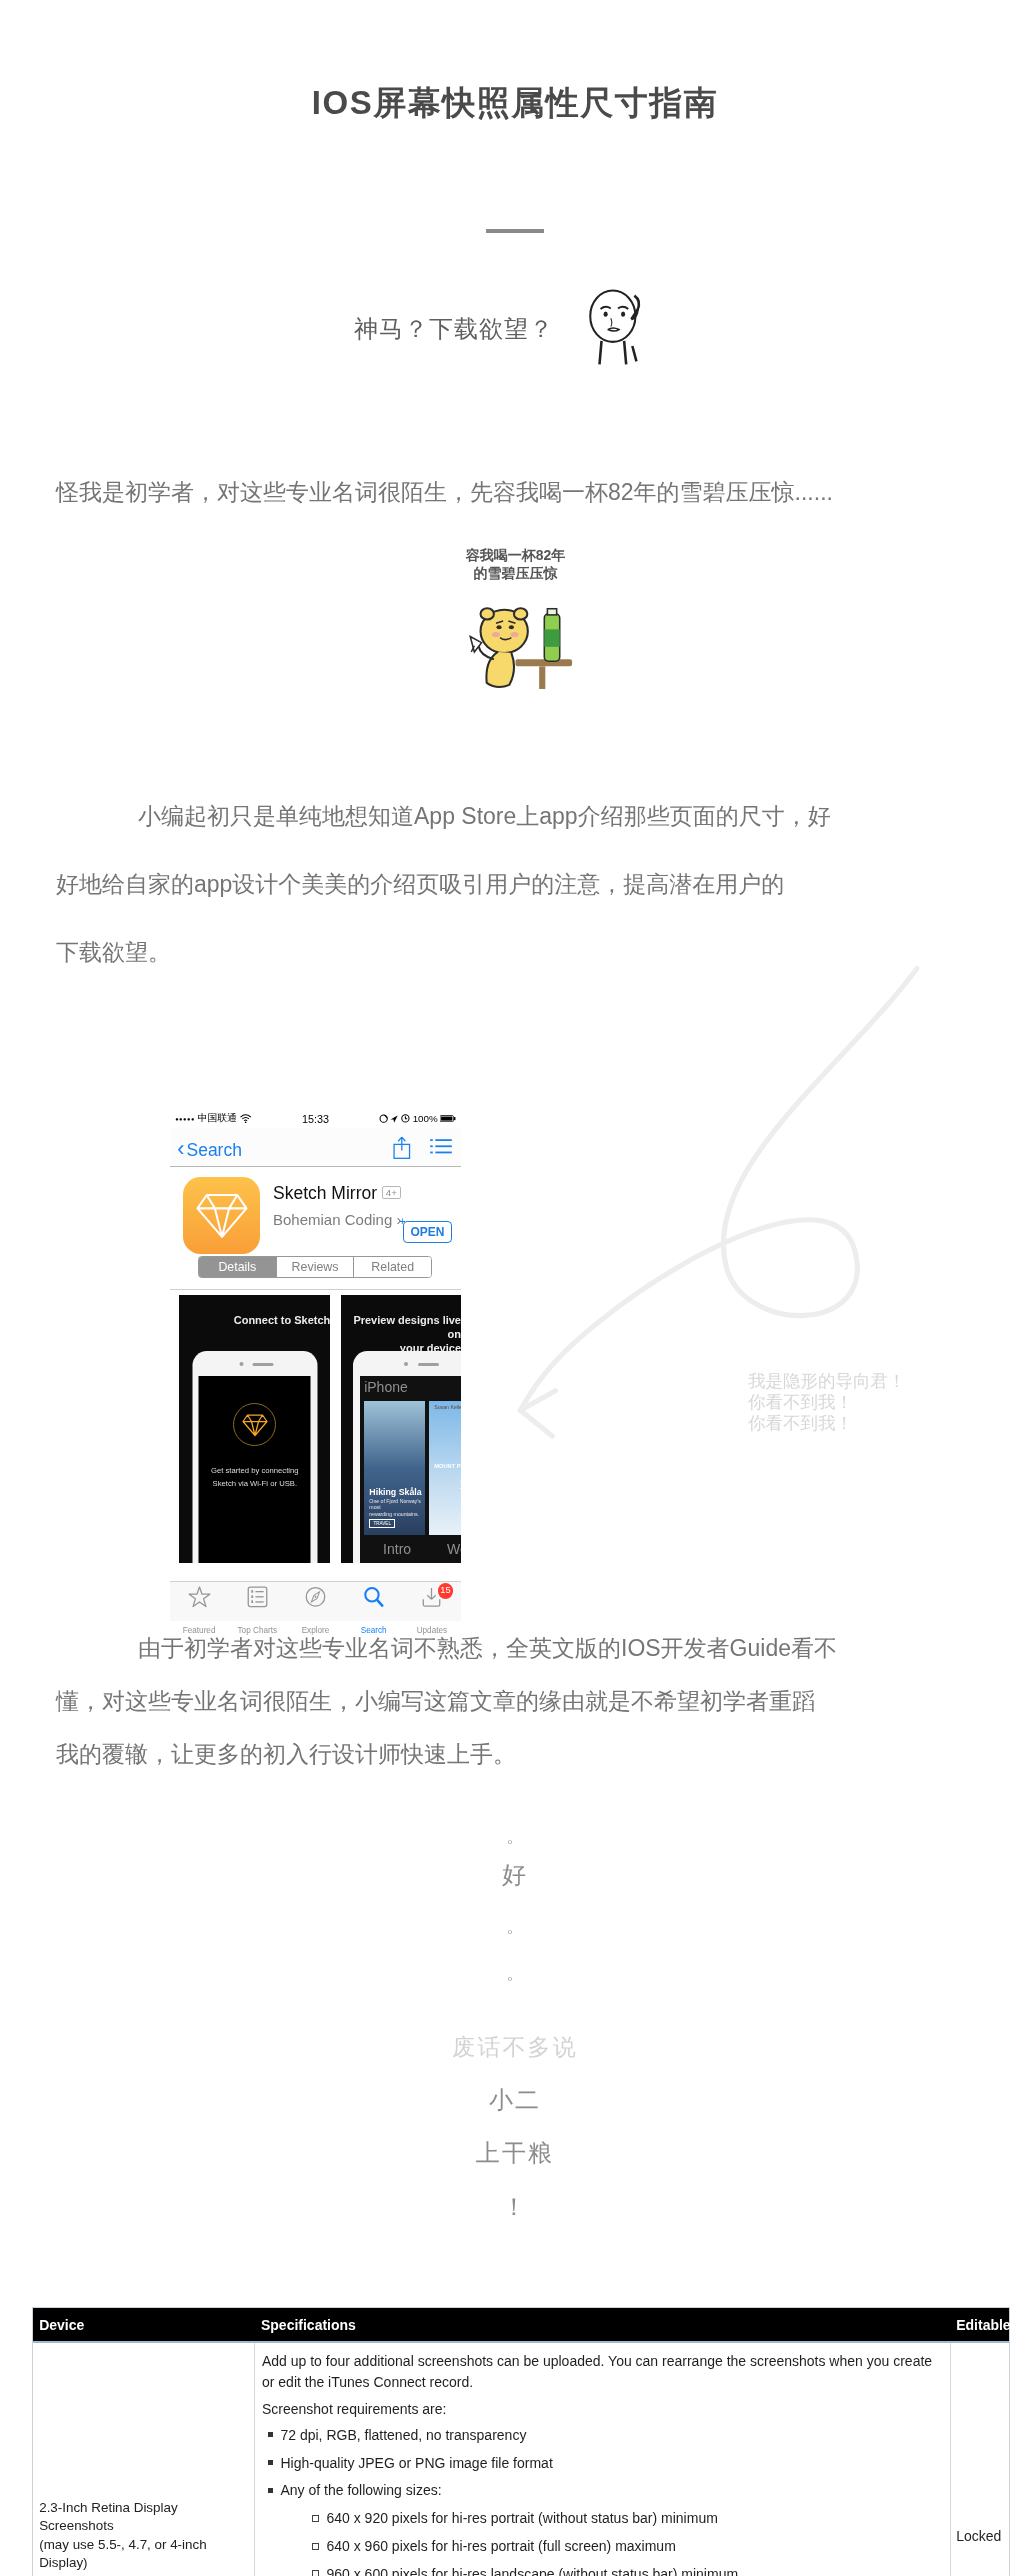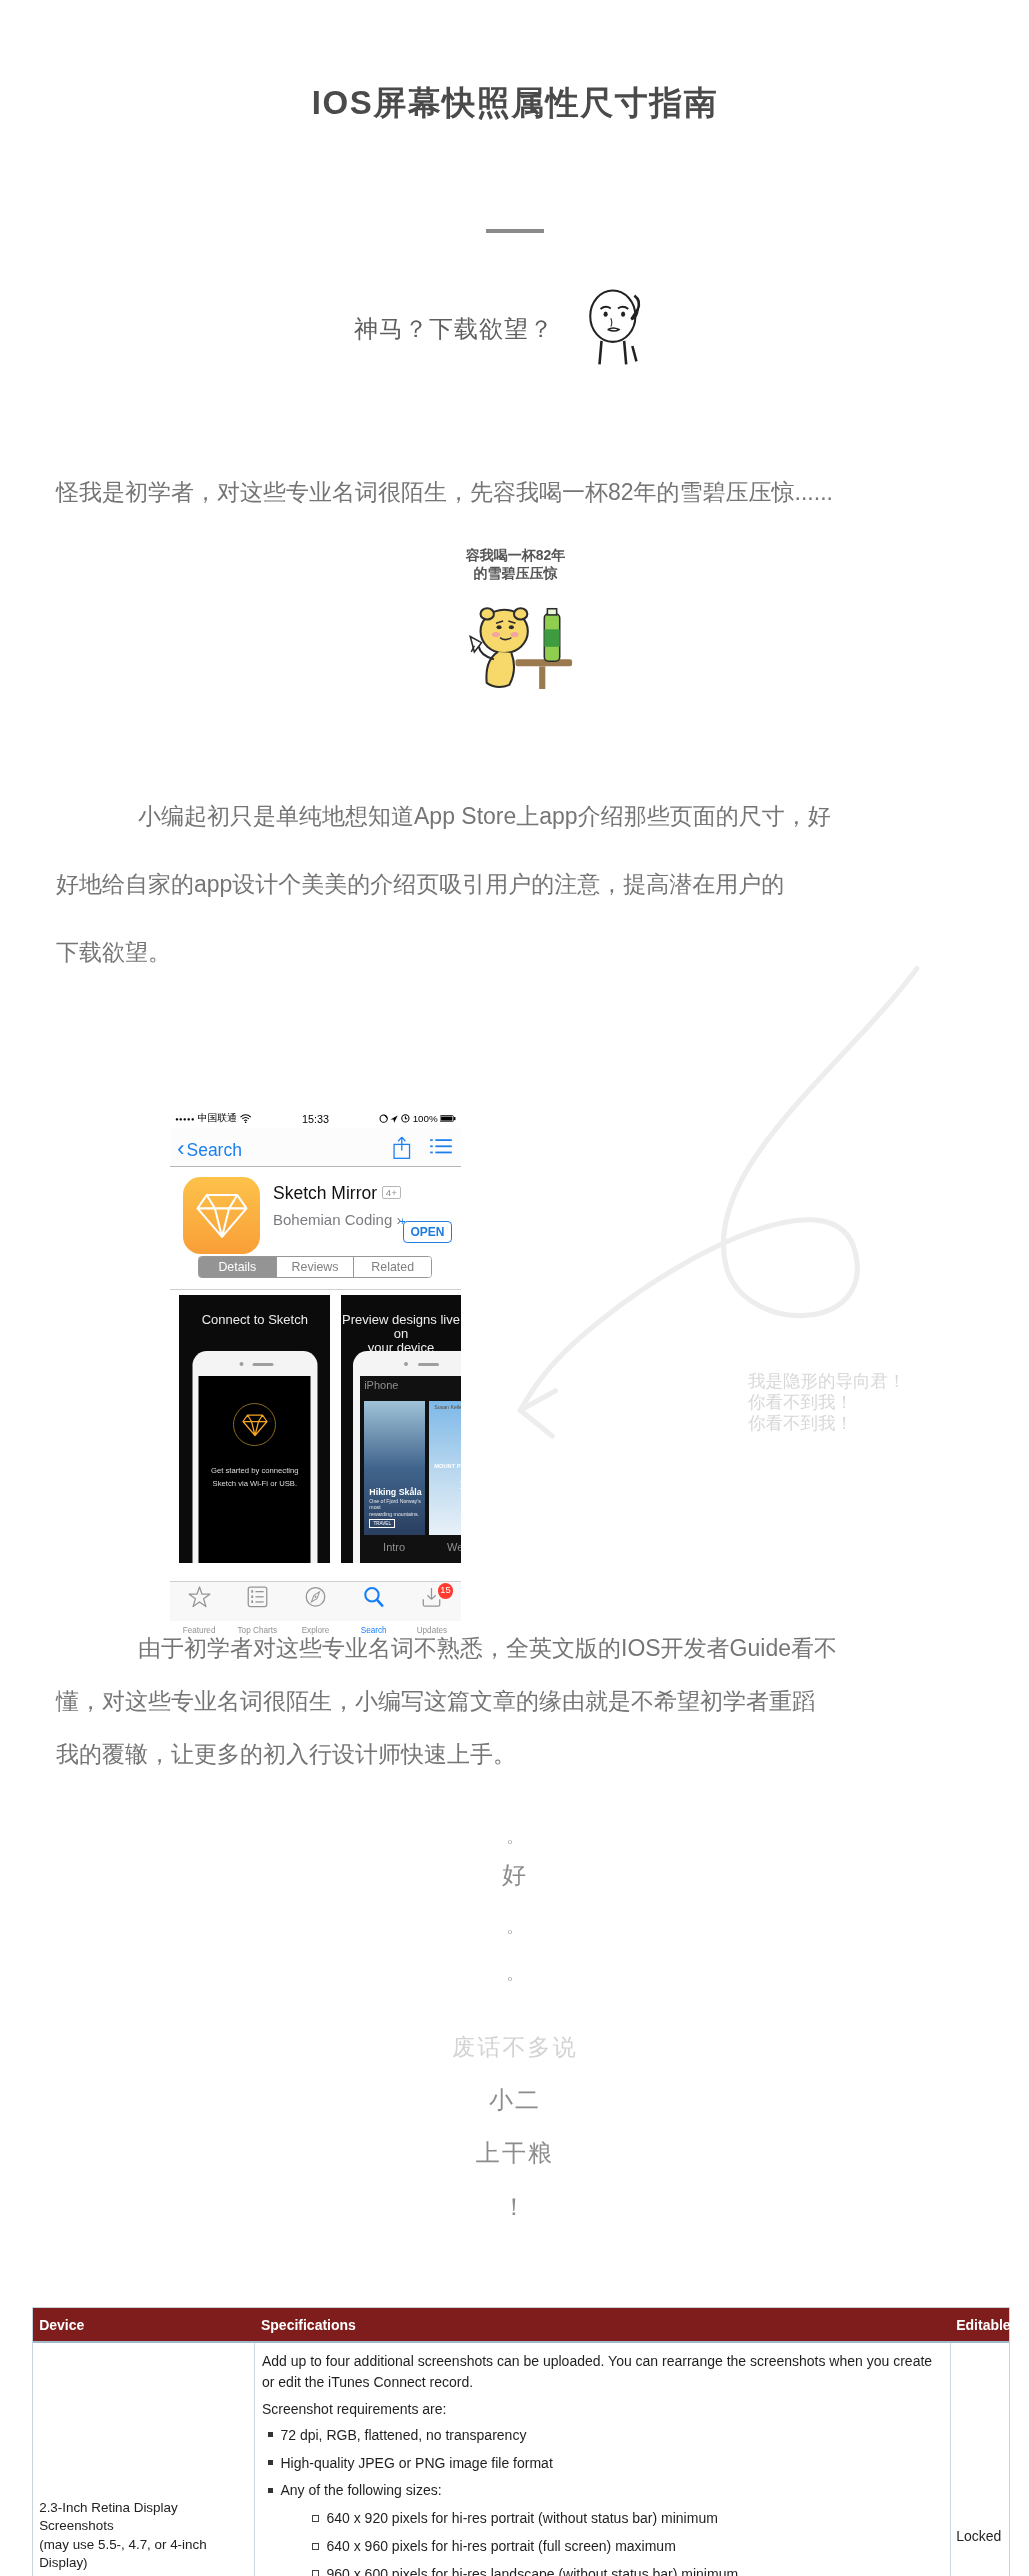--- a/index.html
+++ b/index.html
@@ -52,42 +52,42 @@
   .openbtn { position:absolute; left:233px; top:111px; width:49px; height:21.6px; border:1px solid #1e7ce0; border-radius:4.1px; color:#1e7ce0; font-size:12px; font-weight:bold; text-align:center; line-height:20.6px; background:#fff; }
   .openplus { position:absolute; left:229px; top:105px; font-size:11.3px; color:#1e7ce0; }
   .segwrap { position:absolute; left:28px; top:146px; width:234px; height:22px; display:flex; border:0.5px solid #979797; border-radius:3.6px; overflow:hidden; }
   .seg { flex:1; text-align:center; line-height:21px; font-size:12.4px; color:#7f7f7f; background:#fff; border-left:0.5px solid #979797; }
   .seg:first-child { border-left:none; }
   .seg.on { background:#949494; color:#fff; }
   .shot-div { position:absolute; left:0; right:0; top:179px; height:0.5px; background:#cfcfcf; }
   .card { position:absolute; top:185px; height:268px; background:#0b0b0b; overflow:hidden; }
   .card1 { left:9.3px;  width:151px; }
   .card2 { left:171px; width:120px; }
-  .card .cap { margin-top:17.5px; text-align:center; color:#ececec; font-size:13px; line-height:14.4px; }
+  .card .cap { margin-top:17.5px; text-align:right; color:#ececec; font-size:11px; line-height:14.4px;font-weight:bold; }
   .pphone { position:absolute; left:50%; transform:translateX(-50%); top:56px; width:125px; height:227px; background:#f4f4f4; border-radius:14.4px 14.4px 0 0; }
   .pphone .cam { position:absolute; left:38%; top:11.3px; width:4.1px; height:4.1px; border-radius:50%; background:#9f9f9f; }
   .pphone .spk { position:absolute; left:48%; top:12.4px; width:21.6px; height:3.1px; border-radius:1.5px; background:#9f9f9f; }
   .pscr { position:absolute; left:6.7px; right:6.7px; top:25px; bottom:0; background:#000000; }
   .diamond-ring { position:absolute; left:50%; top:27px; transform:translateX(-50%); width:43px; height:43px; border:1px solid #8a6a1f; border-radius:50%; display:flex; align-items:center; justify-content:center; }
   .getstarted { position:absolute; left:0; width:100%; text-align:center; color:#dcdcdc; font-size:7.7px; line-height:13.4px; }
-  .scr-label { position:absolute; color:#8f8f8f; font-size:11px; }
+  .scr-label { position:absolute; color:#8f8f8f; font-size:14px; }
   .mini { position:absolute; top:25px; height:134px; }
   .mini .t { position:absolute; left:5.2px; color:#fff; font-weight:bold; font-size:8.8px; }
   .mini .s { position:absolute; left:5.2px; color:#e8e8e8; font-size:5.2px; line-height:6.7px; }
   .chip { position:absolute; left:5.2px; bottom:7.2px; border:0.5px solid #fff; color:#fff; font-size:4.6px; padding:1px 3.1px; }
   .temp { position:absolute; color:#fff; }
   .tabbar { position:absolute; left:0; right:0; bottom:0; height:40px; background:#f8f8f8; border-top:0.5px solid #cfcfcf; display:flex; }
   .tab { flex:1; text-align:center; position:relative; padding-top:4.1px; }
   .tab .lbl { display:block; margin-top:16px; font-size:8.2px; color:#929292; }
   .tab.on .lbl { color:#157efb; }
   .badge { position:absolute; top:1px; left:60%; min-width:15.5px; height:15.5px; border-radius:7.7px; background:#ff3b30; color:#fff; font-size:9.3px; line-height:15.5px; padding:0 2.1px; }
 
   
   .spec-table { left:32px; top:2307px; width:978px; border:0.5px solid #c9d3dd; }
-  .thead { display:flex; background:#7f1d1d; color:#fff; font-weight:bold; font-size:14px; height:33px; align-items:center;justify-content:space-between; }
+  .thead { display:flex; background:#000000; color:#fff; font-weight:bold; font-size:14px; height:33px; align-items:center;justify-content:space-between; }
   .trow { display:flex; border-top:2.1px solid #a2b8cb; background:#fff; }
   .c-dev { width:221px; display:flex; align-items:center; padding:5.2px 5.2px 5.2px 6.2px; }
   .c-spec { width:698px; border-left:0.5px solid #cfd8e0; border-right:0.5px solid #cfd8e0; padding:8.2px 10.3px 8.2px 7.2px; }
   .c-edit { width:58px; display:flex; align-items:center; padding-left:5.2px; }
   .thead .c-dev, .thead .c-spec, .thead .c-edit { padding-top:0; padding-bottom:0; border:none; }
   .trow { color:#1f1f1f; font-size:14px; }
   .dev-label { font-size:13.4px; line-height:18.5px; color:#222; }
   .spec-intro { line-height:20.6px; margin-bottom:8.2px; }
   .reqlabel { margin-bottom:8.2px; }
   ul.blts { list-style:none; }

